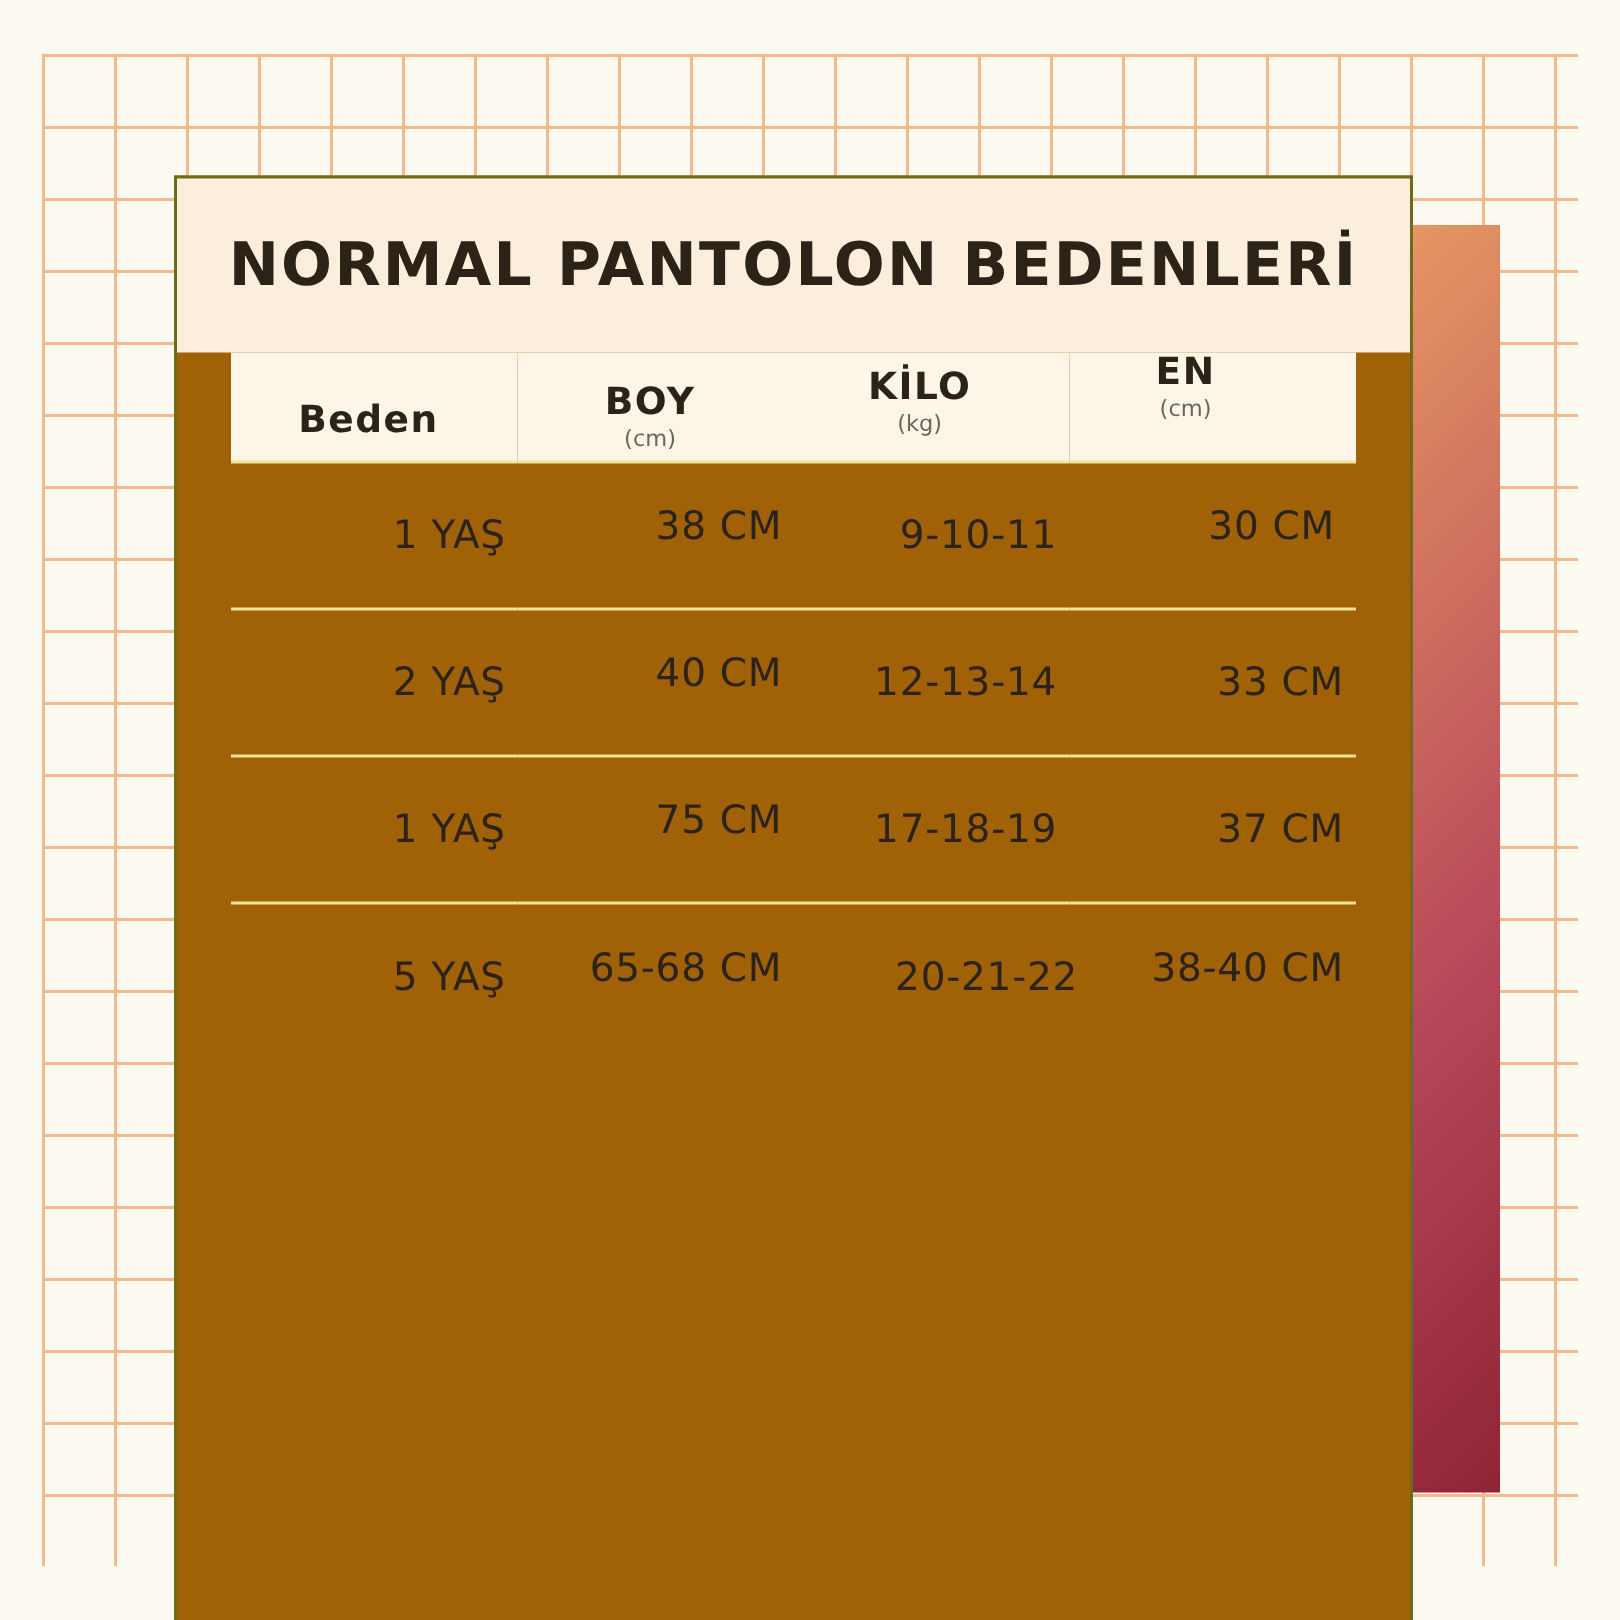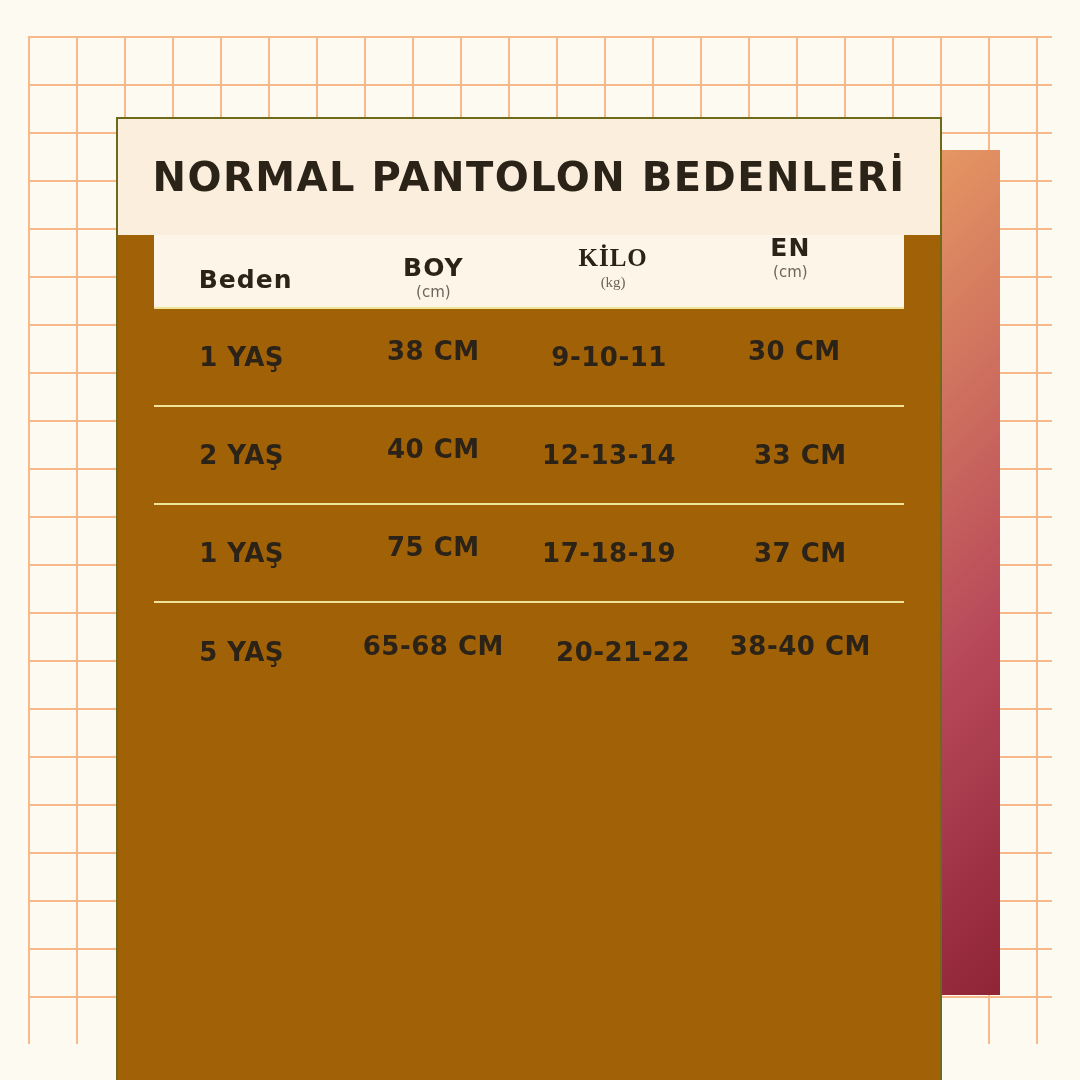--- a/index.html
+++ b/index.html
@@ -104,28 +104,28 @@
   .th-unit {
     font-size: 15px;
     font-weight: normal;
     color: #6d655c;
     margin-top: 4px;
   }
 
   
   th.h0 .th-inner { transform: translate(-4px, 14px); }
   th.h1 .th-inner { transform: translate(0px, 2px); }
-  th.h2 .th-inner { transform: translate(-4px, -8px); font-family: Liberation Serif, serif; }
+  th.h2 .th-inner { transform: translate(-4px, -8px); }
   th.h3 .th-inner { transform: translate(-18px, -18px); }
 
   tbody td {
     height: 98px;
-    text-align: center;
+    text-align: right;
     font-size: 26px;
-    font-weight: bold;
+    font-weight: normal;
     letter-spacing: 0.5px;
     color: #2b2218;
     border-top: 2px solid #f0e49a;
     white-space: nowrap;
   }
 
   tbody tr td:first-child { }
 
   
   .nudge-up   { position: relative; top: -6px; }

